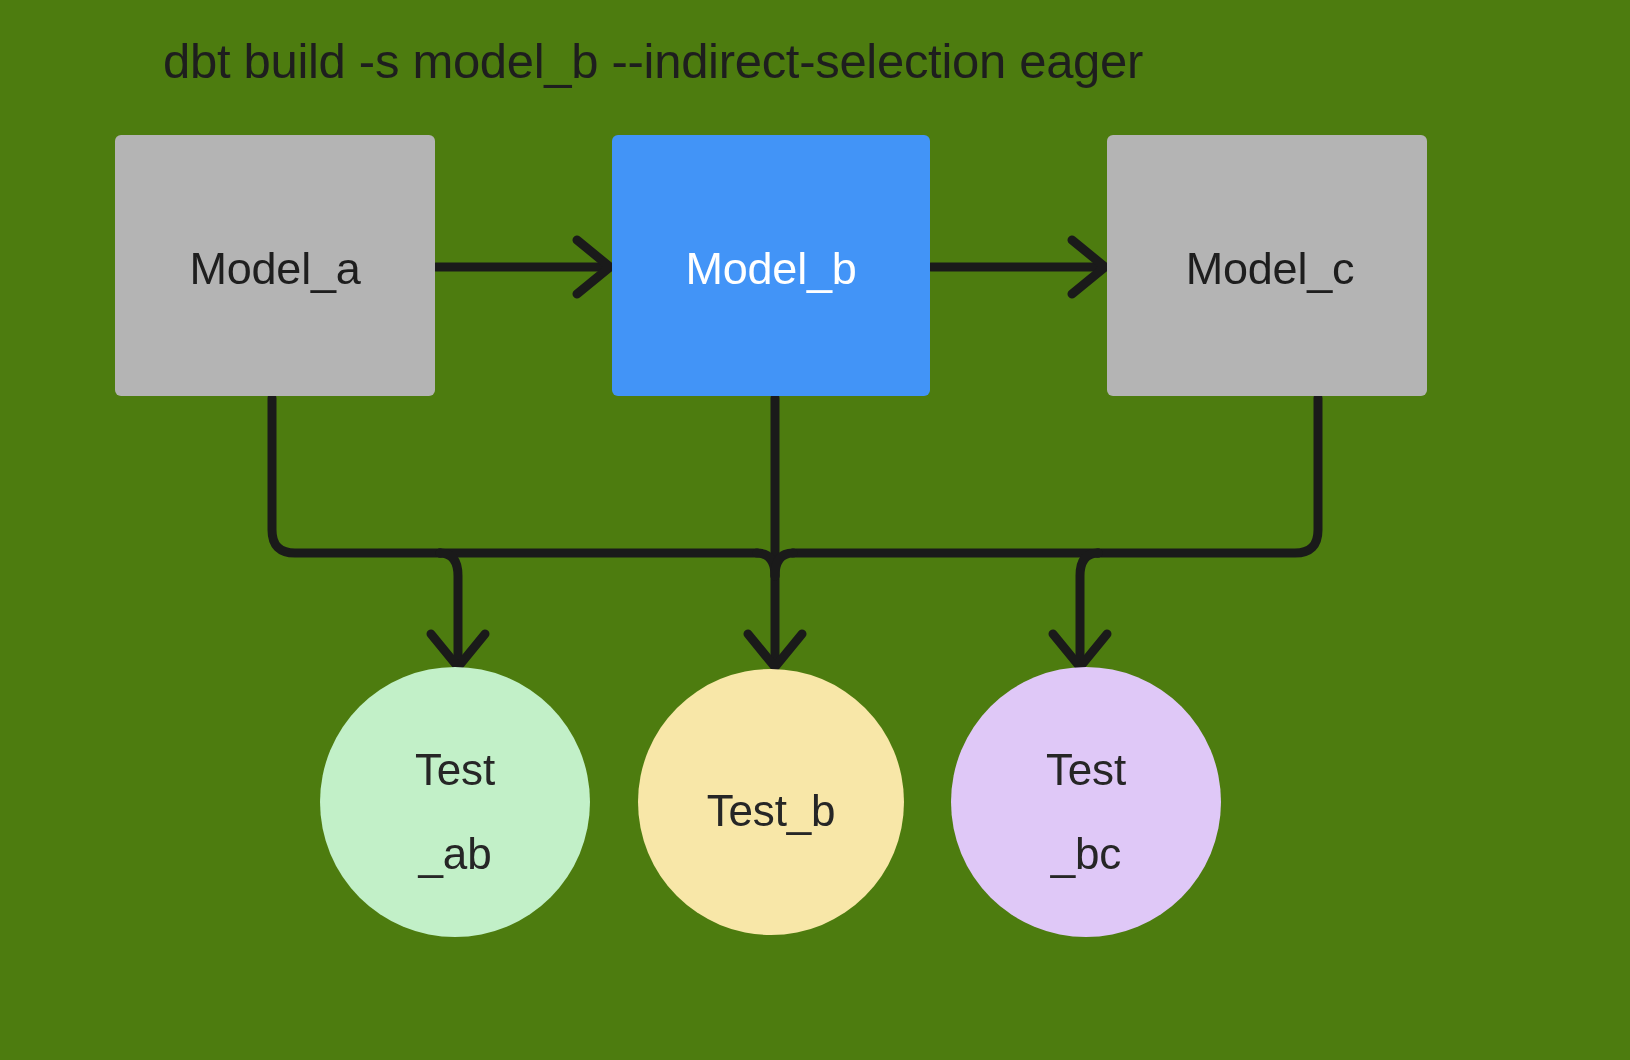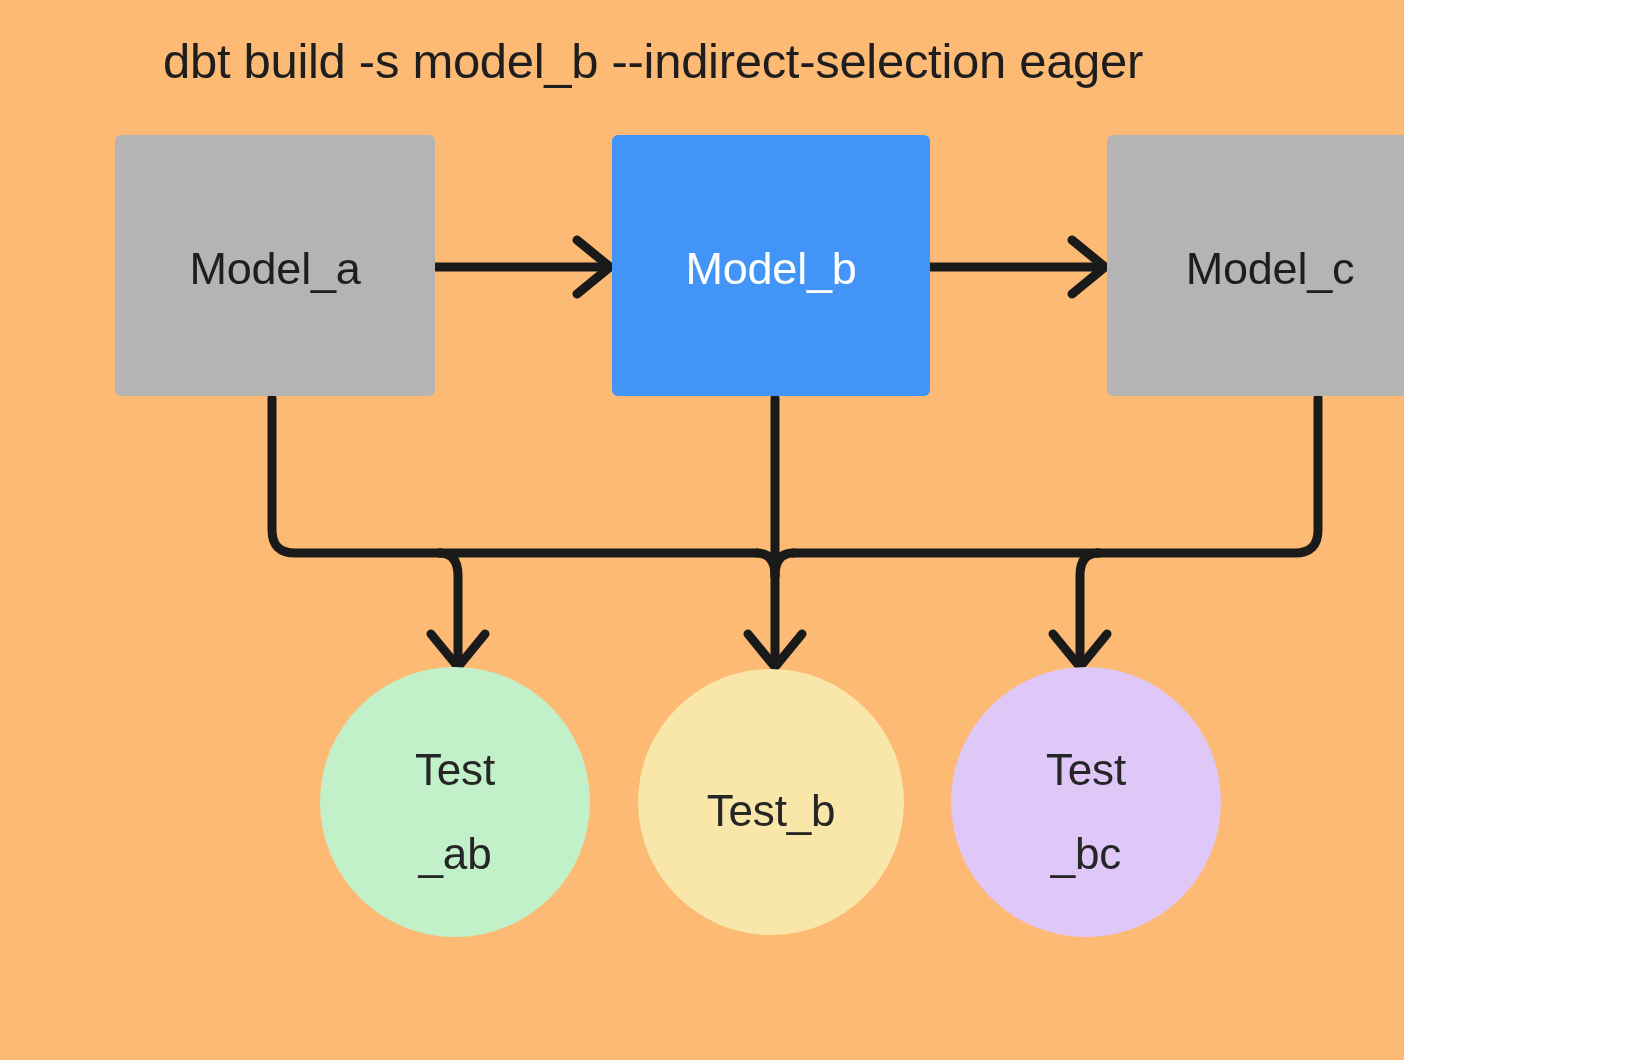--- a/index.html
+++ b/index.html
@@ -2,23 +2,23 @@
 <html><head>
 <meta charset="utf-8">
 <style>
   html, body {
     margin: 0;
     padding: 0;
     background: #ffffff;
   }
   #canvas {
     position: relative;
-    width: 1404px;
+    width: 1630px;
     height: 1060px;
-    background: #fdba74;
+    background: #4d7c0f;
     overflow: hidden;
     font-family: "Liberation Sans", sans-serif;
   }
   #diagram-svg {
     position: absolute;
     top: 0;
     left: 0;
     width: 1630px;
     height: 1060px;
   }

